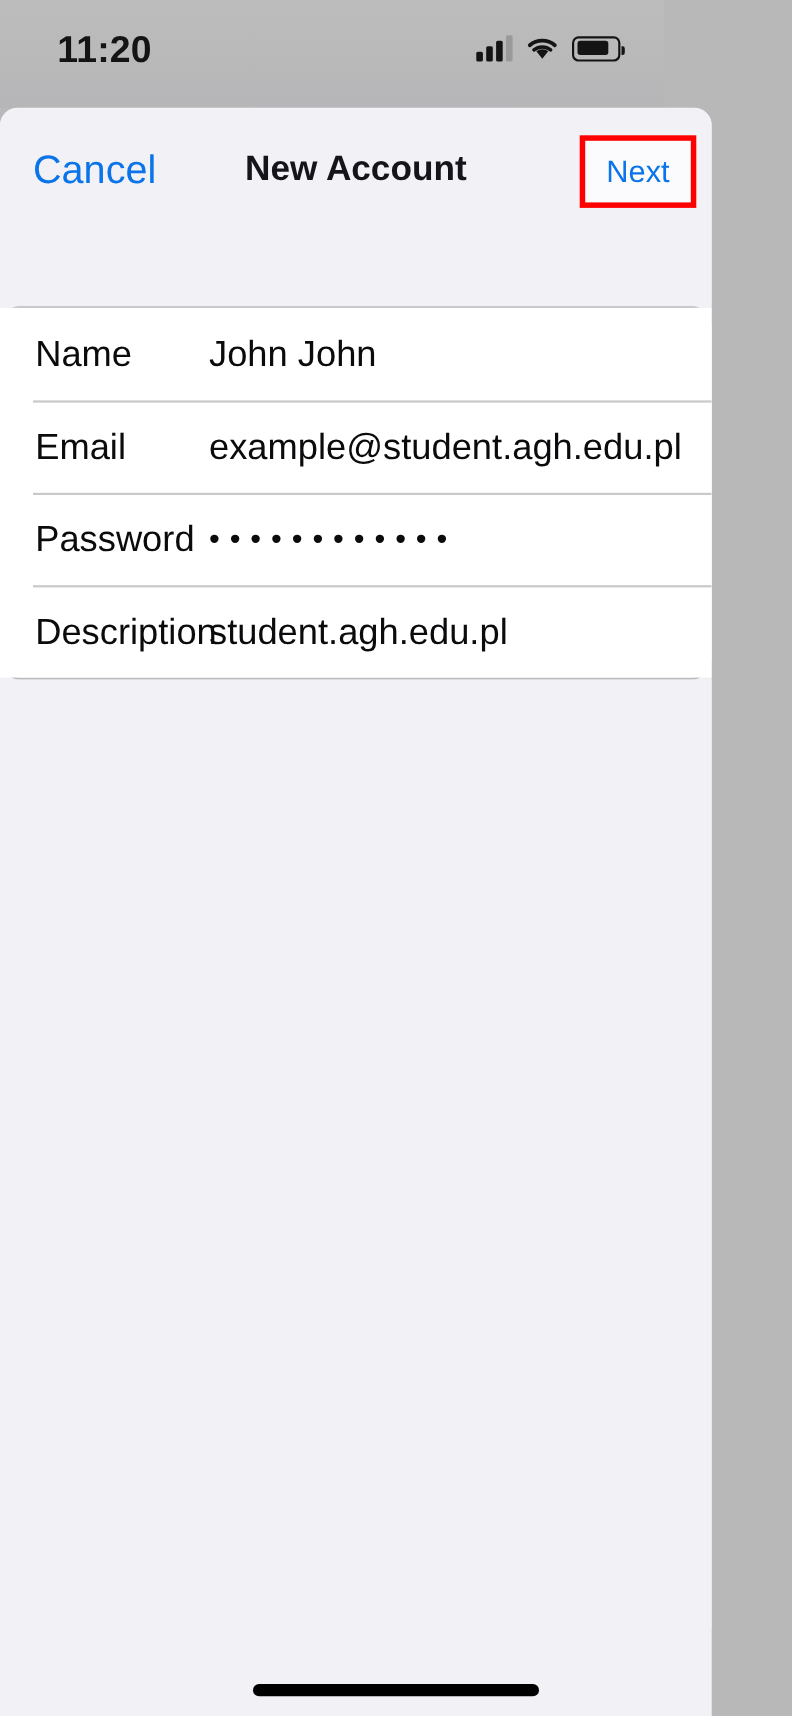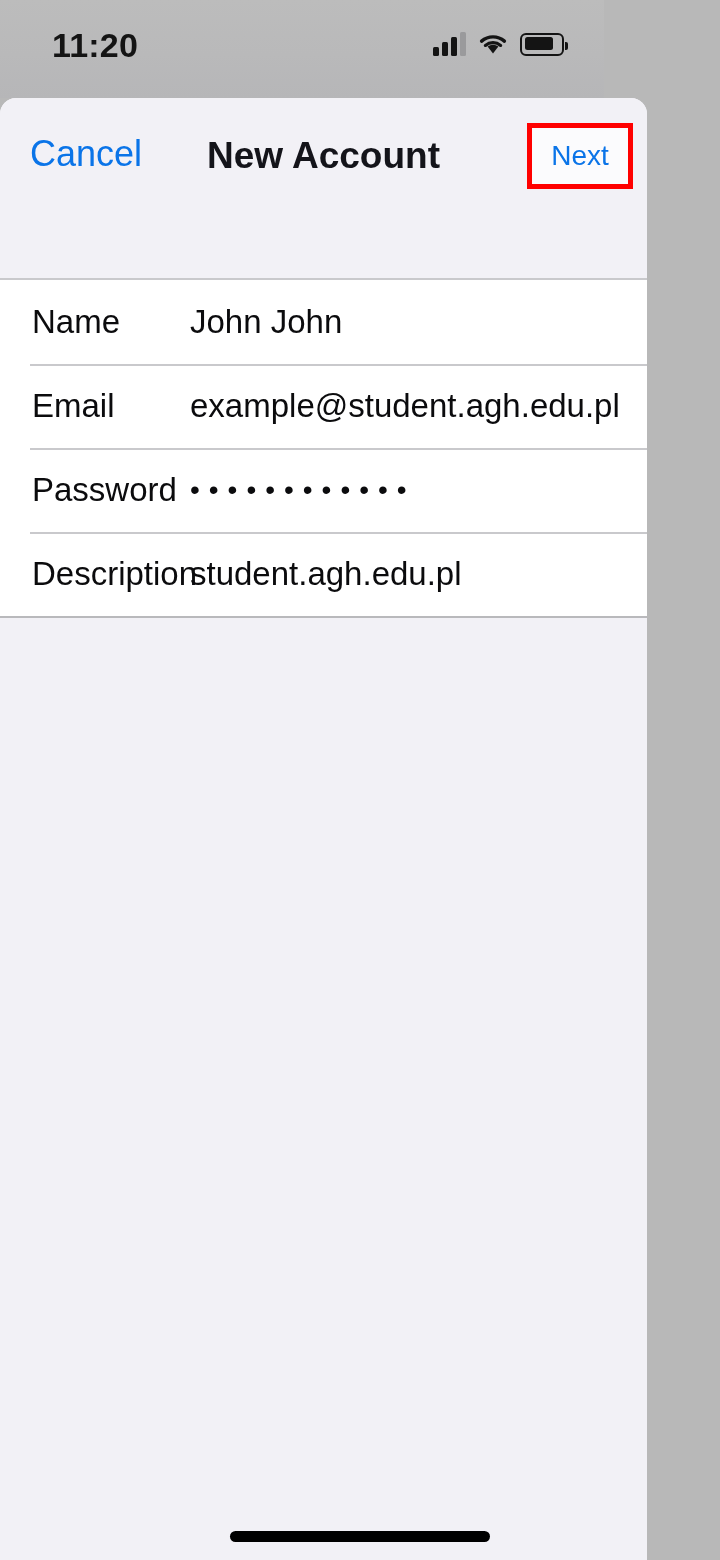--- a/index.html
+++ b/index.html
@@ -121,21 +121,21 @@
     top: 38px;
     font-size: 36px;
     color: #0a74e8;
     line-height: 1;
   }
   #nav-title {
     position: absolute;
     left: 0; right: 0;
     top: 39px;
     text-align: center;
-    font-size: 37px;
+    font-size: 32px;
     font-weight: 700;
     color: #14141a;
     line-height: 1;
   }
   #nav-next-wrap {
     position: absolute;
     right: 14px;
     top: 25px;
     box-sizing: border-box;
     width: 106px;
@@ -156,20 +156,21 @@
   #nav-gap {
     height: 58px;
     background: #f2f1f6;
   }
 
   
   #form-table {
     background: #ffffff;
     border-top: 2px solid #c9c9cc;
     border-bottom: 2px solid #b9b9bc;
+    border-radius: 19px;
   }
   .form-row {
     position: relative;
     height: 84px;
     display: flex;
     align-items: center;
     background: #ffffff;
   }
   .form-row + .form-row::before {
     content: "";

